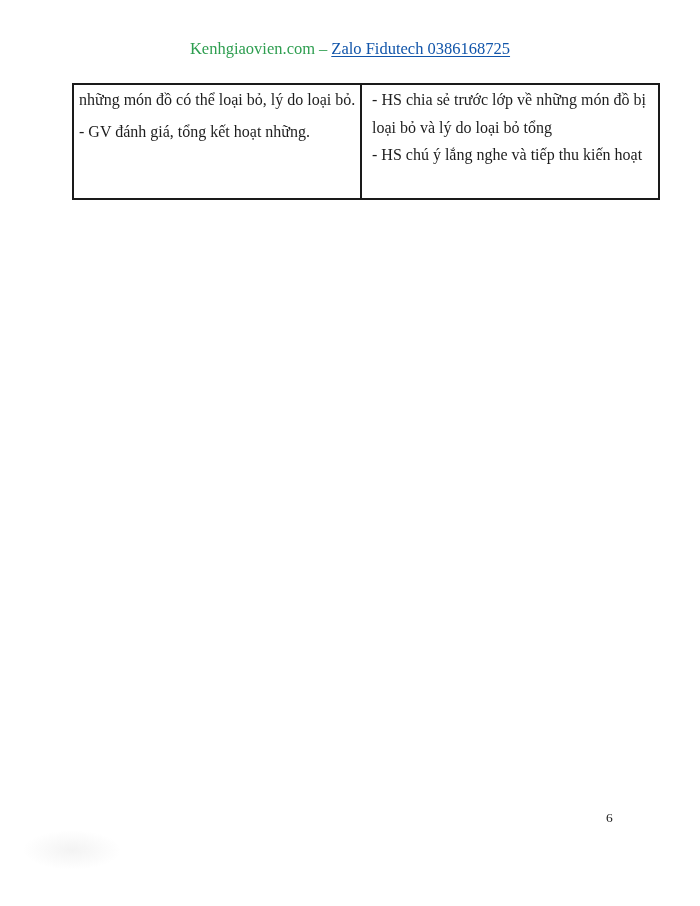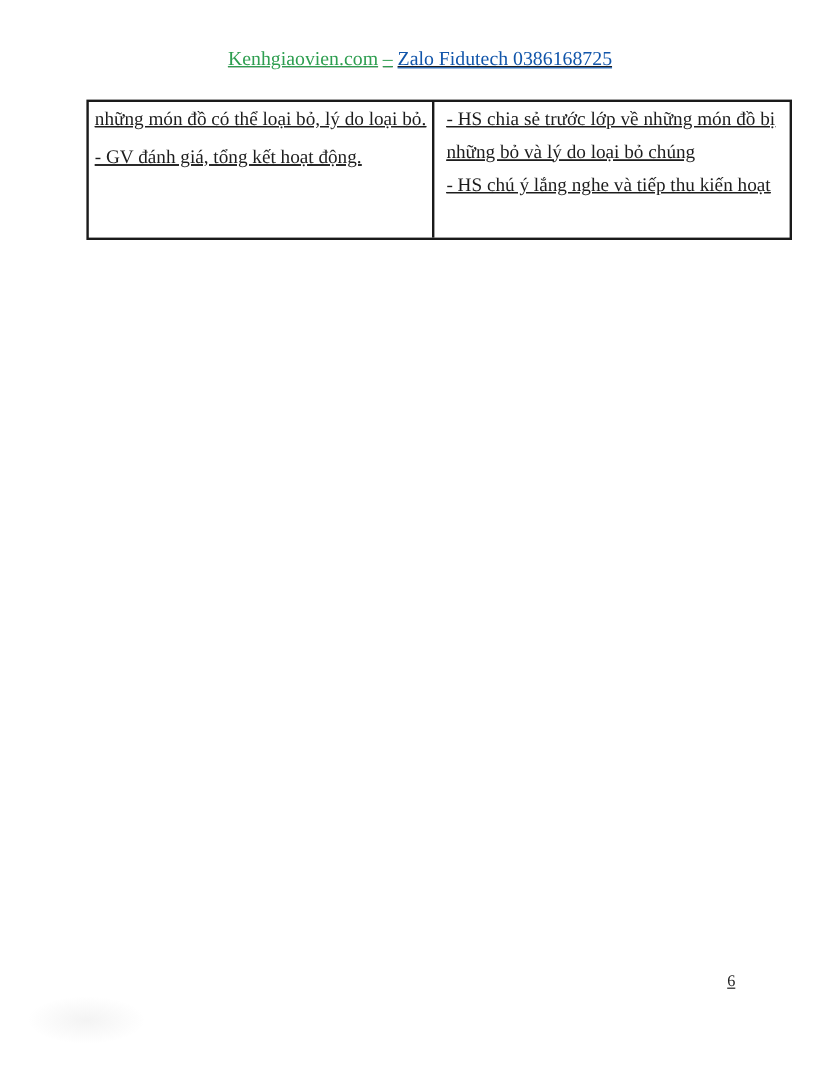--- a/index.html
+++ b/index.html
@@ -1,15 +1,15 @@
 <!DOCTYPE html>
 <html lang="vi"><head>
 <meta charset="utf-8">
 <style>
-  * { margin: 0; padding: 0; box-sizing: border-box; text-decoration: underline; }
+  * { margin: 0; padding: 0; box-sizing: border-box; }
   html, body { width: 700px; height: 906px; }
   body {
     background: #ffffff;
     font-family: "Liberation Serif", "DejaVu Serif", serif;
     color: #1d1d1d;
     position: relative;
     overflow: hidden;
   }
   .page {
     position: absolute;
@@ -95,24 +95,24 @@
 
 <div class="page">
 
   <div class="doc-header">
     <span class="site-name" style="color: rgb(46, 158, 80);">Kenhgiaovien.com</span><span class="sep" style="color: rgb(46, 158, 80);">–</span><span class="zalo-link" style="color: rgb(17, 85, 170);">Zalo Fidutech 0386168725</span>
   </div>
 
   <div class="activity-table">
     <div class="cell cell-left">
       <p>những món đồ có thể loại bỏ, lý do loại bỏ.</p>
-      <p>- GV đánh giá, tổng kết hoạt động.</p>
+      <p>- GV đánh giá, tổng kết hoạt những.</p>
     </div>
     <div class="cell cell-right">
-      <p>- HS chia sẻ trước lớp về những món đồ bị những bỏ và lý do loại bỏ chúng</p>
+      <p>- HS chia sẻ trước lớp về những món đồ bị loại bỏ và lý do loại bỏ tổng</p>
       <p>- HS chú ý lắng nghe và tiếp thu kiến hoạt</p>
     </div>
   </div>
 
   <div class="page-number">6</div>
 
   <div class="scan-smudge"></div>
 
 </div>
 

